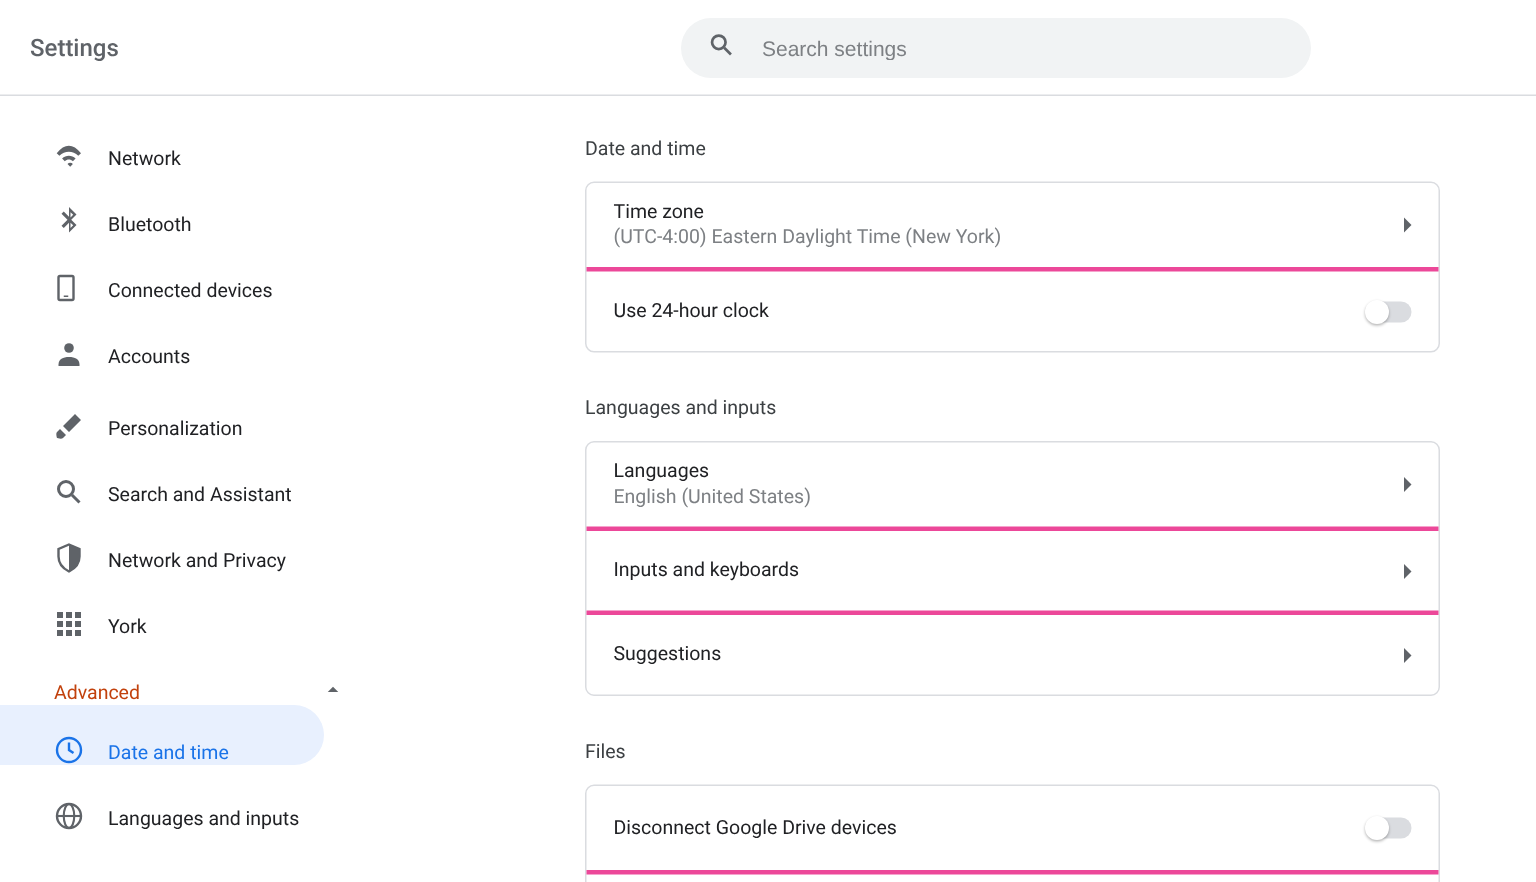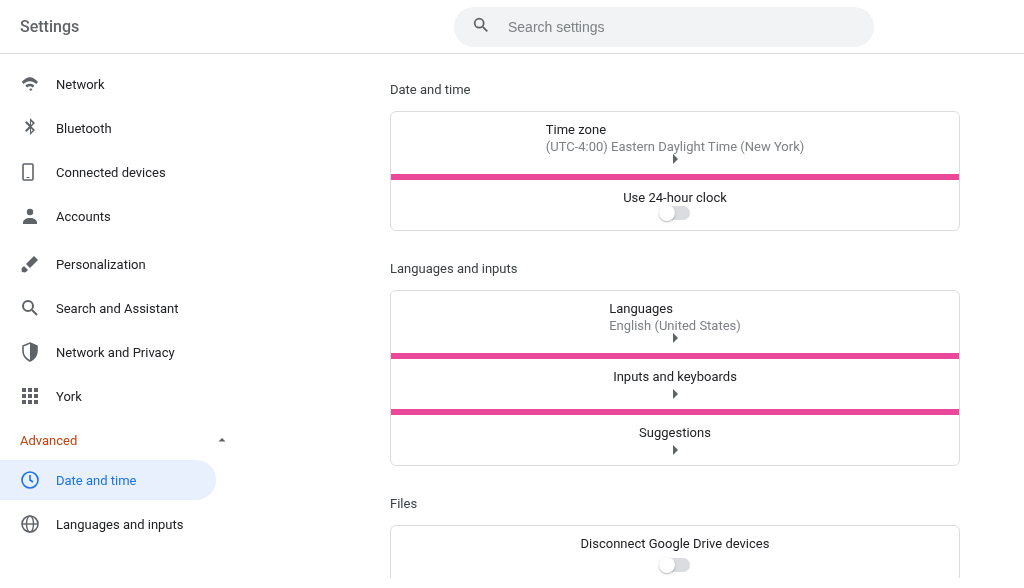--- a/index.html
+++ b/index.html
@@ -8,21 +8,21 @@
     font-size: 13px;
     color: #202124;
     background: #fff;
     width: 1024px;
     height: 588px;
     overflow: hidden;
   }
   .header {
     display: flex;
     align-items: center;
-    height: 54px;
+    height: 64px;
     padding: 0 20px;
     border-bottom: 1px solid #dadce0;
   }
   .header-title {
     font-size: 16px;
     color: #5f6368;
     font-weight: 500;
   }
   .search-container {
     margin-left: auto;
@@ -51,23 +51,23 @@
     display: flex;
     height: calc(588px - 64px);
   }
   .sidebar {
     width: 250px;
     flex: none;
     padding-top: 10px;
   }
   .nav-item, .adv-header {
     display: flex;
-    align-items: center;
+    align-items: flex-end;
     height: 40px;
-    padding-left: 20px;
+    padding-left: 36px;
     cursor: pointer;
     color: #202124;
     font-size: 13px;
     border-top-right-radius: 20px;
     border-bottom-right-radius: 20px;
   }
   .nav-item .icon, .adv-header .icon {
     width: 20px;
     height: 20px;
     display: flex;
@@ -109,23 +109,22 @@
     margin-bottom: 30px;
     background: #fff;
   }
   .row {
     display: flex;
     align-items: center;
     min-height: 56px;
     padding: 10px 18px;
     cursor: pointer;
     position: relative;
-    flex-direction: column;
-  }
-  .row + .row { border-top: 6px solid #ec4899; text-align: right; }
+  }
+  .row + .row { border-top: 3px solid #ec4899; }
   .row-text { flex: 1; }
   .row-label { font-size: 13px; color: #202124; }
   .row-sub { font-size: 13px; color: #7d8084; margin-top: 2px; }
   .row-action { display: flex; align-items: center; }
   .chevron {
     width: 0; height: 0;
     border-top: 5px solid transparent;
     border-bottom: 5px solid transparent;
     border-left: 5px solid #5f6368;
   }

